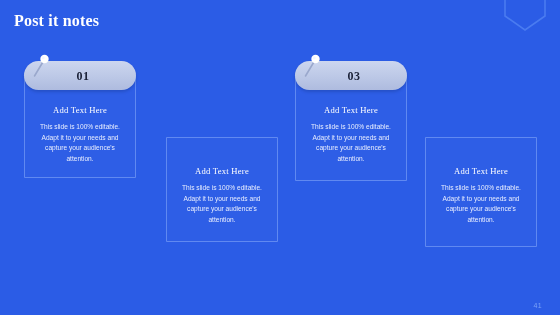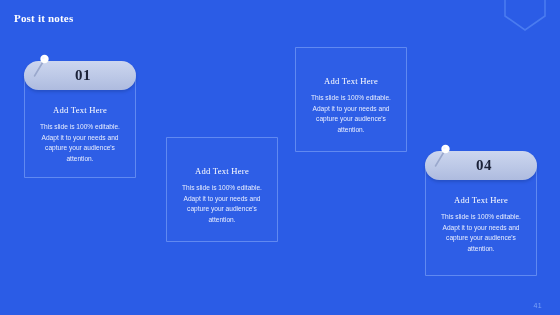--- a/index.html
+++ b/index.html
@@ -26,21 +26,21 @@
     pointer-events: none;
   }
 
   
   .slide-title {
     position: absolute;
     left: 14px;
     top: 12px;
     font-family: "Liberation Serif", serif;
     font-weight: bold;
-    font-size: 11px;
+    font-size: 16px;
     color: #ffffff;
     letter-spacing: 0.2px;
     white-space: nowrap;
   }
 
   
   .note {
     position: absolute;
     width: 112px;
   }
@@ -53,21 +53,21 @@
     box-shadow: 0 2px 3px rgba(10, 30, 90, 0.22);
     display: flex;
     align-items: center;
     justify-content: center;
     z-index: 3;
   }
 
   .note-number {
     font-family: "Liberation Serif", serif;
     font-weight: bold;
-    font-size: 15px;
+    font-size: 12px;
     color: #1b2238;
     letter-spacing: 0.5px;
     line-height: 1;
     padding-left: 6px;
   }
 
   
   .pin {
     position: absolute;
     left: 6px;
@@ -158,36 +158,36 @@
 </div>
 
 <div class="note" id="note-2">
   <div class="note-card">
     <div class="note-heading">Add Text Here</div>
     <div class="note-body">This slide is 100% editable. Adapt it to your needs and capture your audience's attention.</div>
   </div>
 </div>
 
 <div class="note" id="note-3">
-  <div class="note-card">
-    <div class="note-heading">Add Text Here</div>
-    <div class="note-body">This slide is 100% editable. Adapt it to your needs and capture your audience's attention.</div>
-  </div>
-</div>
-
-<div class="note" id="note-4">
   <div class="note-pill">
     <span class="pin">
       <svg width="26" height="30" viewBox="0 0 26 30" fill="none">
         <line x1="13.5" y1="11" x2="4.5" y2="26" stroke="#9aa8cc" stroke-width="1.6" stroke-linecap="round"></line>
         <circle cx="14.5" cy="9" r="4.2" fill="#ffffff"></circle>
         <circle cx="13.2" cy="7.8" r="1.5" fill="#f2f6ff"></circle>
       </svg>
     </span>
-    <span class="note-number">04</span>
+    <span class="note-number">03</span>
   </div>
+  <div class="note-card">
+    <div class="note-heading">Add Text Here</div>
+    <div class="note-body">This slide is 100% editable. Adapt it to your needs and capture your audience's attention.</div>
+  </div>
+</div>
+
+<div class="note" id="note-4">
   <div class="note-card">
     <div class="note-heading">Add Text Here</div>
     <div class="note-body">This slide is 100% editable. Adapt it to your needs and capture your audience's attention.</div>
   </div>
 </div>
 
 <div class="page-number">41</div>
 
 </body></html>

